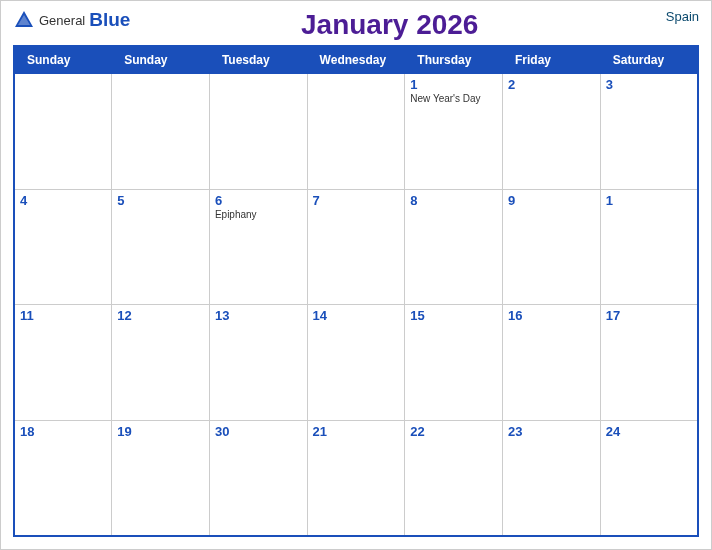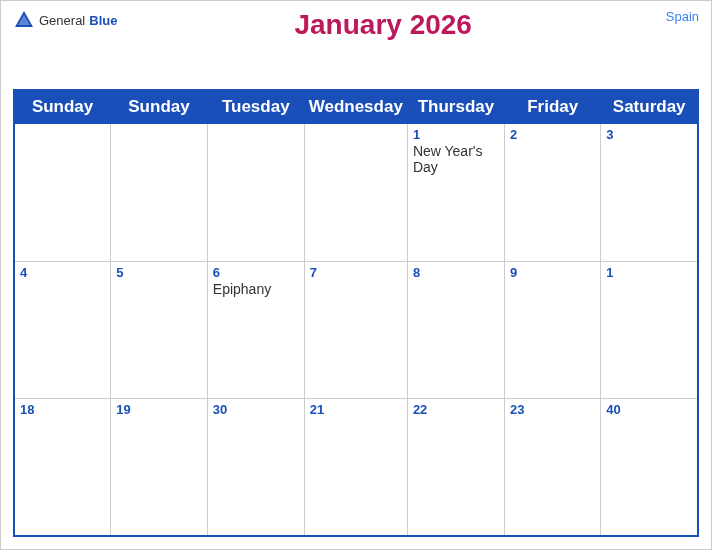--- a/index.html
+++ b/index.html
@@ -13,91 +13,90 @@
       height: 550px;
     }
     .calendar-container {
       width: 712px;
       height: 550px;
       background: #fff;
       border: 1px solid #ccc;
       display: flex;
       flex-direction: column;
       padding: 8px 12px 12px;
-      gap: 44px;
     }
     .header-top {
       display: flex;
       justify-content: space-between;
       align-items: flex-start;
       margin-bottom: 4px;
     }
     .logo {
       display: flex;
       align-items: center;
       gap: 4px;
     }
     .logo-text-general {
       font-size: 13px;
       color: #333;
       font-weight: normal;
     }
     .logo-text-blue {
-      font-size: 13px;
+      font-size: 19px;
       color: #1a4fba;
       font-weight: bold;
     }
     .logo-icon {
       width: 22px;
       height: 22px;
     }
     .month-title {
       font-size: 28px;
-      color: #be185d;
+      color: #4c1d95;
       font-weight: bold;
       text-align: center;
       flex: 1;
     }
     .country-label {
       font-size: 13px;
-      color: #3b82f6;
+      color: #0c4a6e;
       text-align: right;
       min-width: 50px;
     }
     .calendar-table {
       width: 100%;
       flex: 1;
       border-collapse: collapse;
       border: 2px solid #1a4fba;
     }
     .calendar-table th {
       background: #1a4fba;
       color: #fff;
-      font-size: 17px;
-      font-weight: bold;
-      text-align: center;
-      padding: 6px 4px;
+      font-size: 12px;
+      font-weight: bold;
+      text-align: left;
+      padding: 6px 12px;
       border: 1px solid #1a4fba;
     }
     .calendar-table td {
       border: 1px solid #ccc;
       vertical-align: top;
       width: calc(100% / 7);
       padding: 3px 5px;
       height: 72px;
       background: #fff;
     }
     .day-number {
       font-size: 13px;
       font-weight: bold;
       color: #1a4fba;
       display: block;
     }
     .holiday-label {
-      font-size: 14px;
+      font-size: 10px;
       color: #333;
       display: block;
       margin-top: 1px;
     }
     .empty-cell {
       background: #fff;
     }
   </style>
 </head>
 <body>
@@ -164,36 +163,59 @@
           </td>
           <td>
             <span class="day-number">9</span>
           </td>
           <td>
             <span class="day-number">1</span>
           </td>
         </tr>
         <tr>
           <td>
+            <span class="day-number">11</span>
+          </td>
+          <td>
+            <span class="day-number">12</span>
+          </td>
+          <td>
+            <span class="day-number">13</span>
+          </td>
+          <td>
+            <span class="day-number">14</span>
+          </td>
+          <td>
+            <span class="day-number">15</span>
+          </td>
+          <td>
+            <span class="day-number">16</span>
+          </td>
+          <td>
+            <span class="day-number">17</span>
+          </td>
+        </tr>
+        <tr>
+          <td>
             <span class="day-number">18</span>
           </td>
           <td>
             <span class="day-number">19</span>
           </td>
           <td>
             <span class="day-number">30</span>
           </td>
           <td>
             <span class="day-number">21</span>
           </td>
           <td>
             <span class="day-number">22</span>
           </td>
           <td>
             <span class="day-number">23</span>
           </td>
           <td>
-            <span class="day-number">40</span>
+            <span class="day-number">24</span>
           </td>
         </tr>
       </tbody>
   </table>
 </div>
 
 </body></html>

